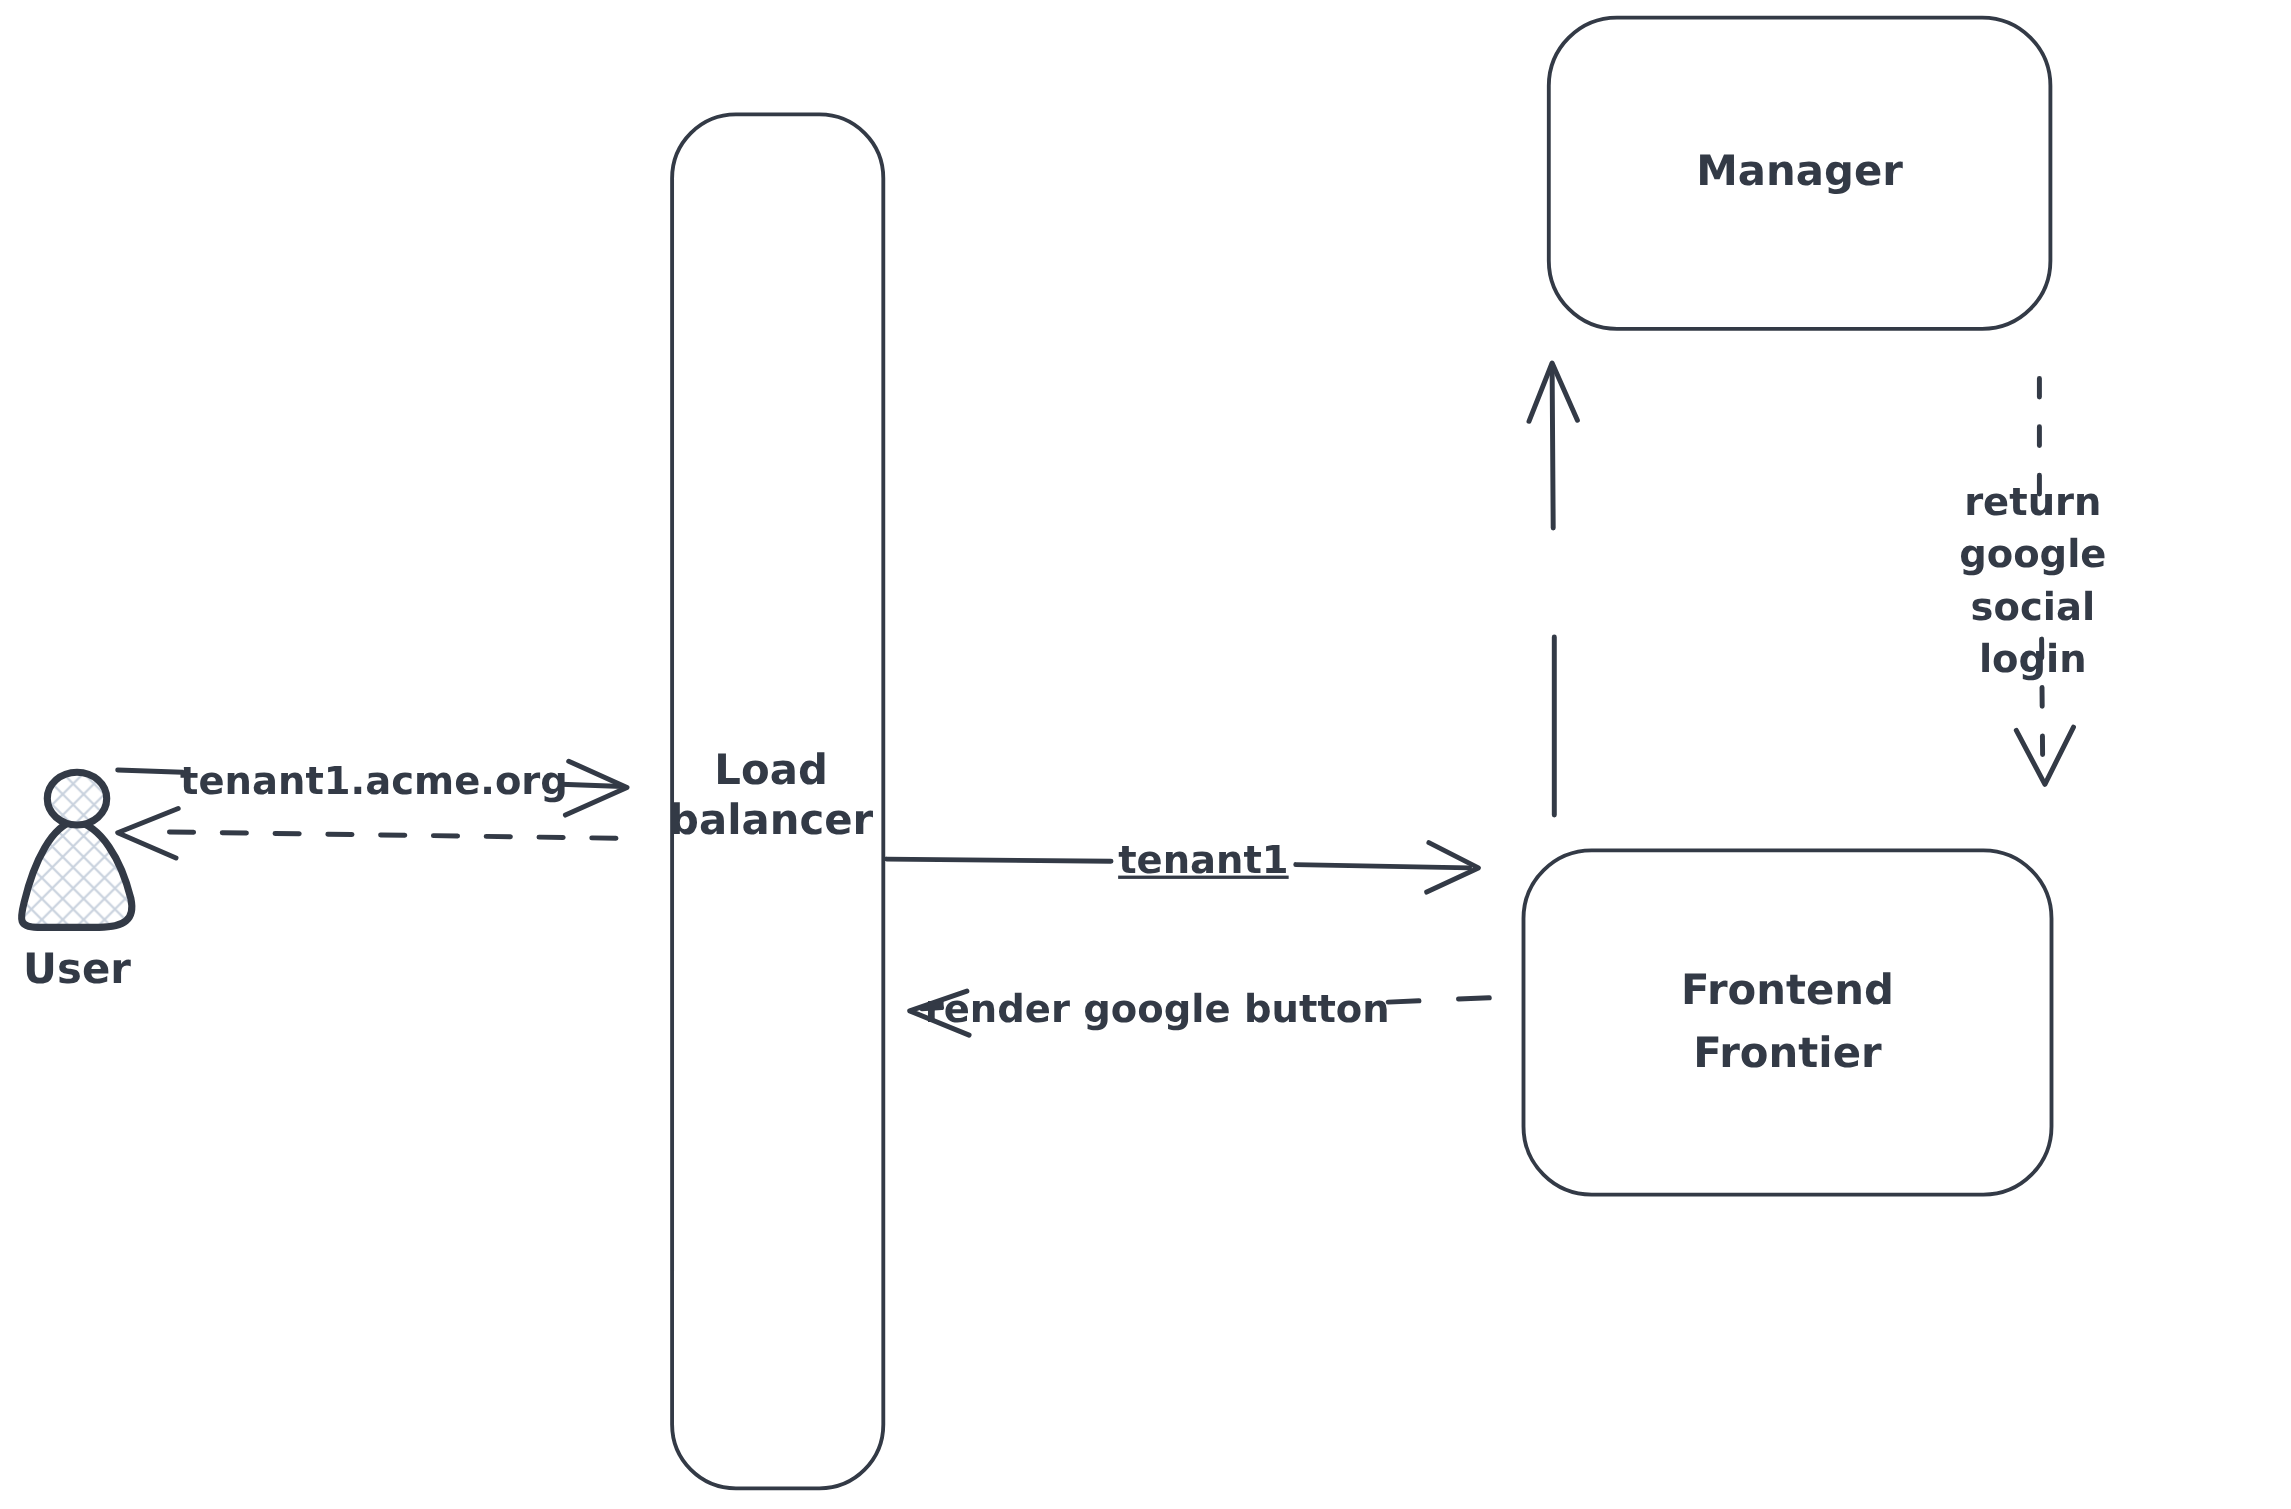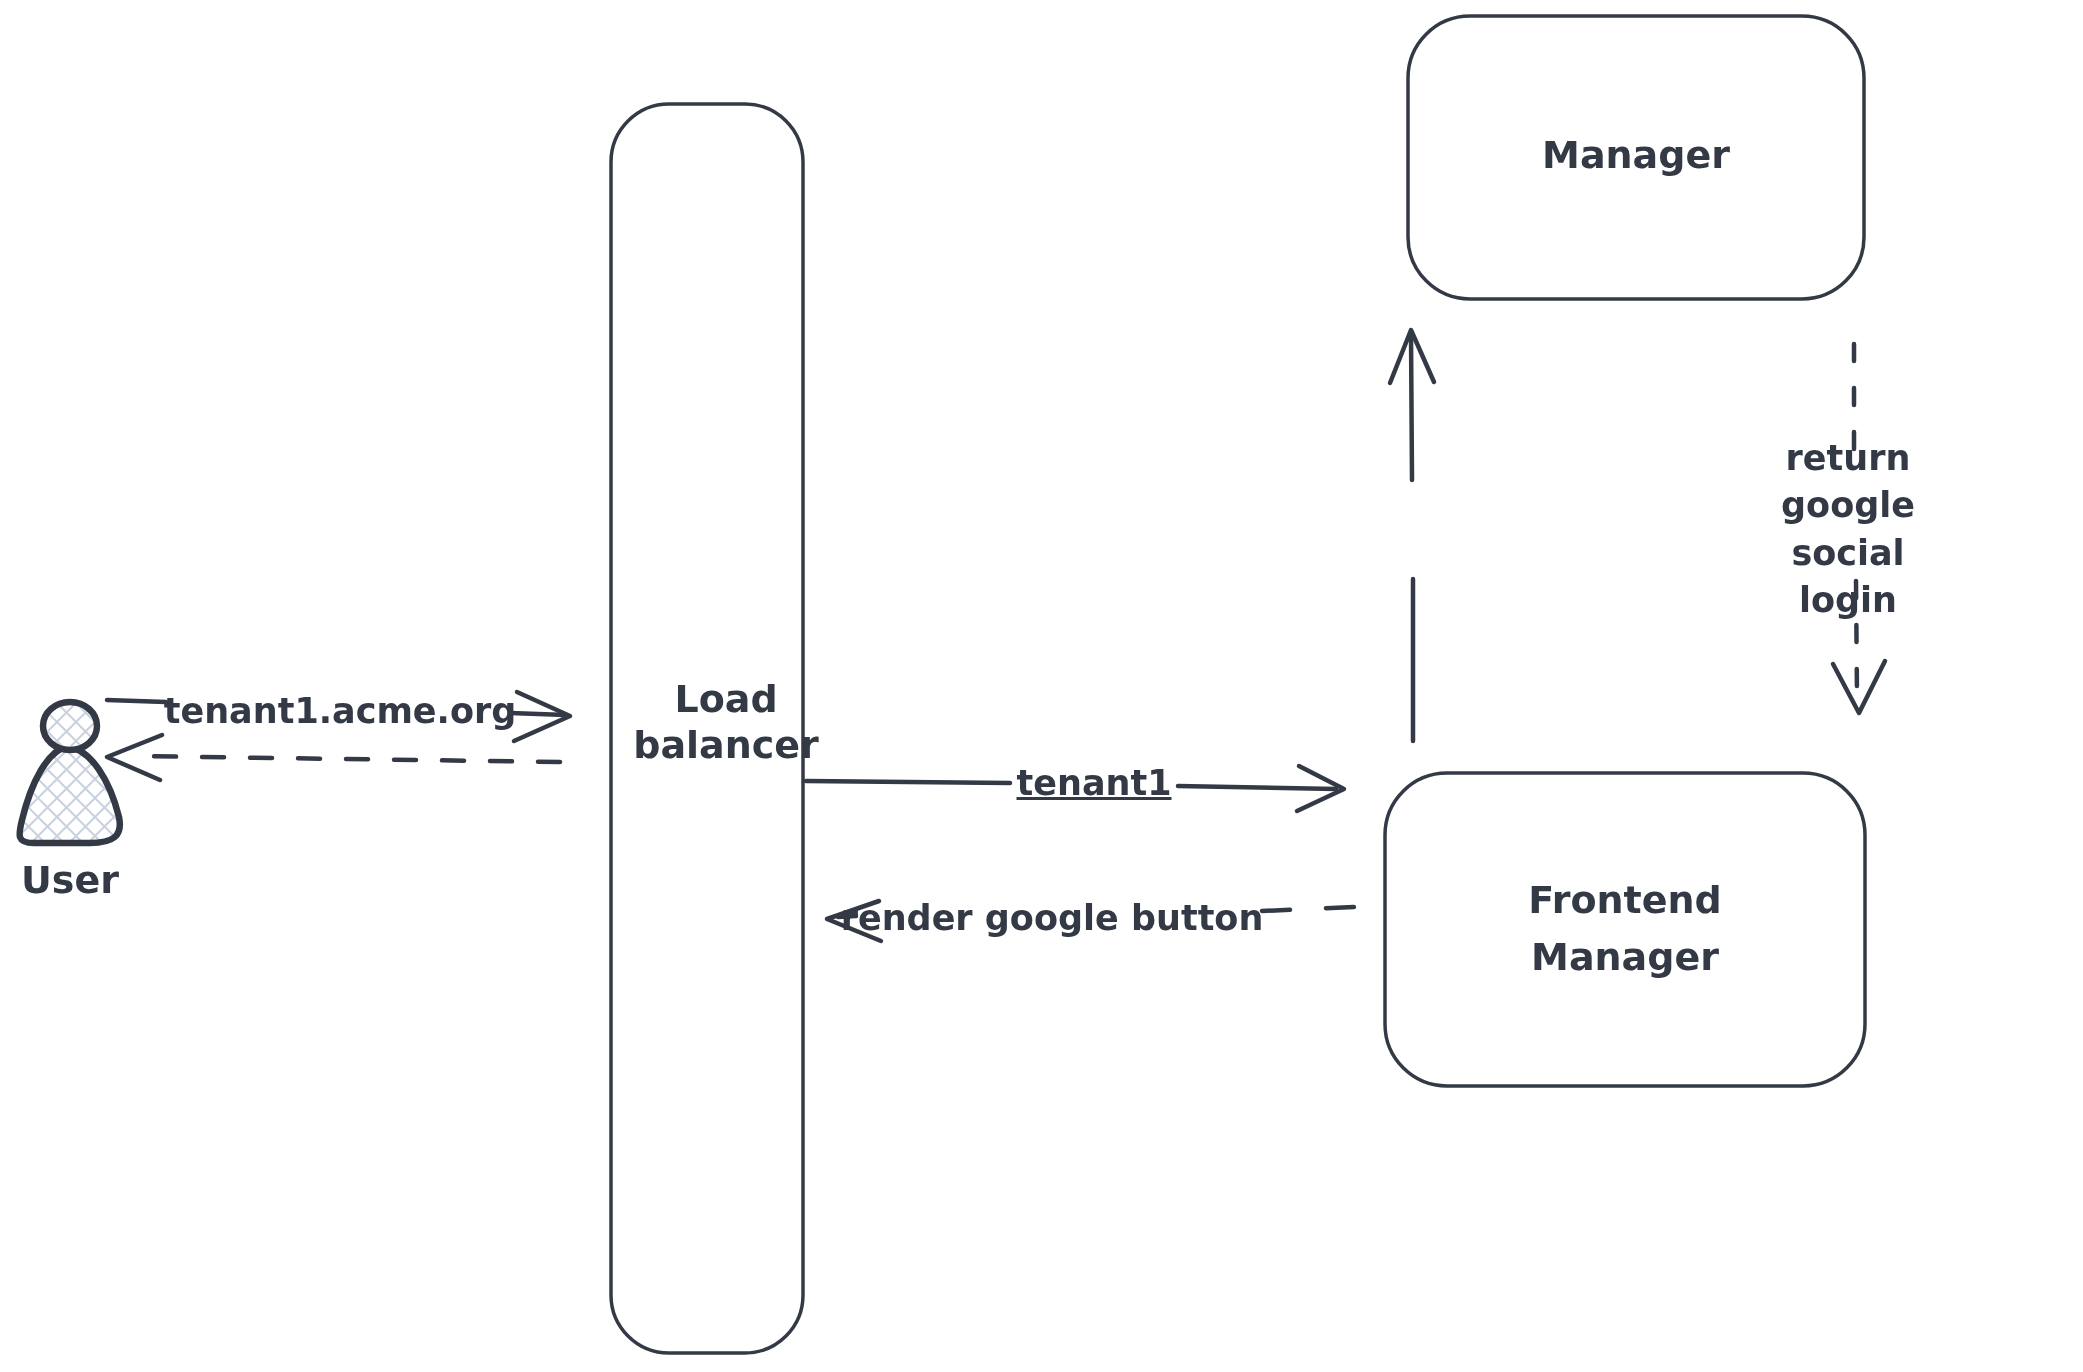--- a/index.html
+++ b/index.html
@@ -82,27 +82,27 @@
 
       <g>
         <path d="M 1854 344 L 1854 462 M 1856 581 L 1857 697" stroke-dasharray="17 27"></path>
         <path d="M 1833 664 L 1859 713 L 1885 661"></path>
       </g>
     </g>
   </svg>
 
   <div class="lbl node-lbl" style="left:70px; top:881px;">User</div>
 
-  <div class="lbl node-lbl lh-tight" style="left:726px; top:723px;">Load
+  <div class="lbl node-lbl lh-tight" style="left:701px; top:723px;">Load
 balancer</div>
 
   <div class="lbl node-lbl" style="left:1636px; top:156px;">Manager</div>
 
   <div class="lbl node-lbl lh-loose" style="left:1625px; top:929px;">Frontend
-Manager</div>
+Frontier</div>
 
   <div class="lbl msg-lbl" style="left:340px; top:711px;">tenant1.acme.org</div>
 
   <div class="lbl msg-lbl" style="left:1094px; top:783px;text-decoration:underline;">tenant1</div>
 
   <div class="lbl msg-lbl" style="left:1052px; top:918px;">render google button</div>
 
 
   <div class="lbl msg-lbl lh-mid" style="left:1848px; top:529px;">return google social
 login</div>

